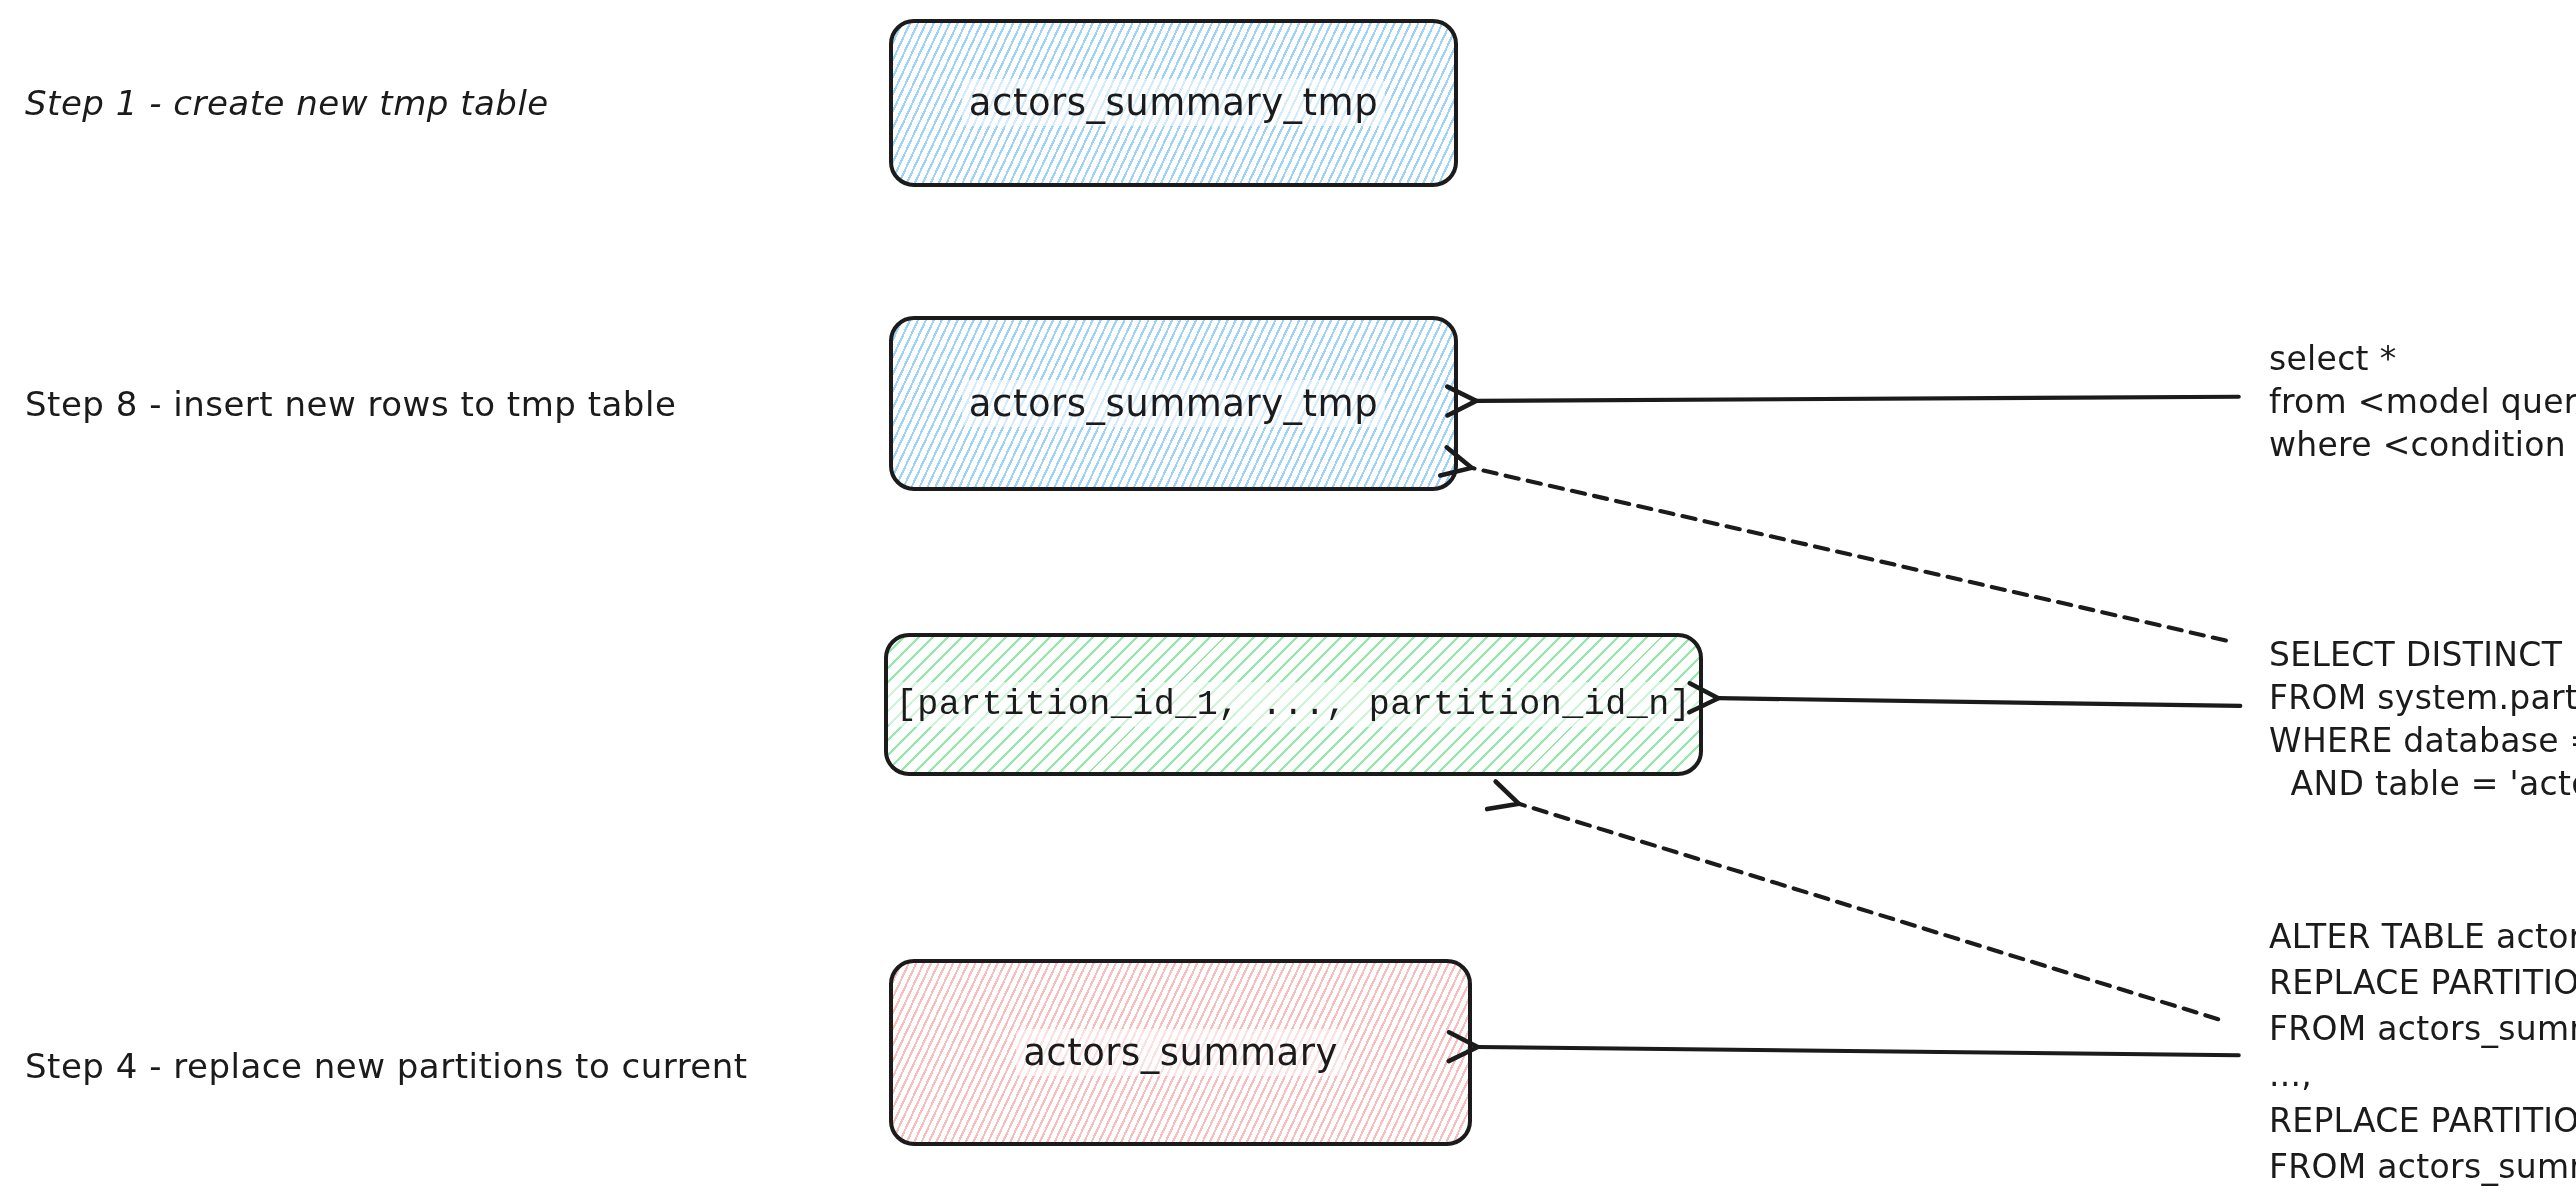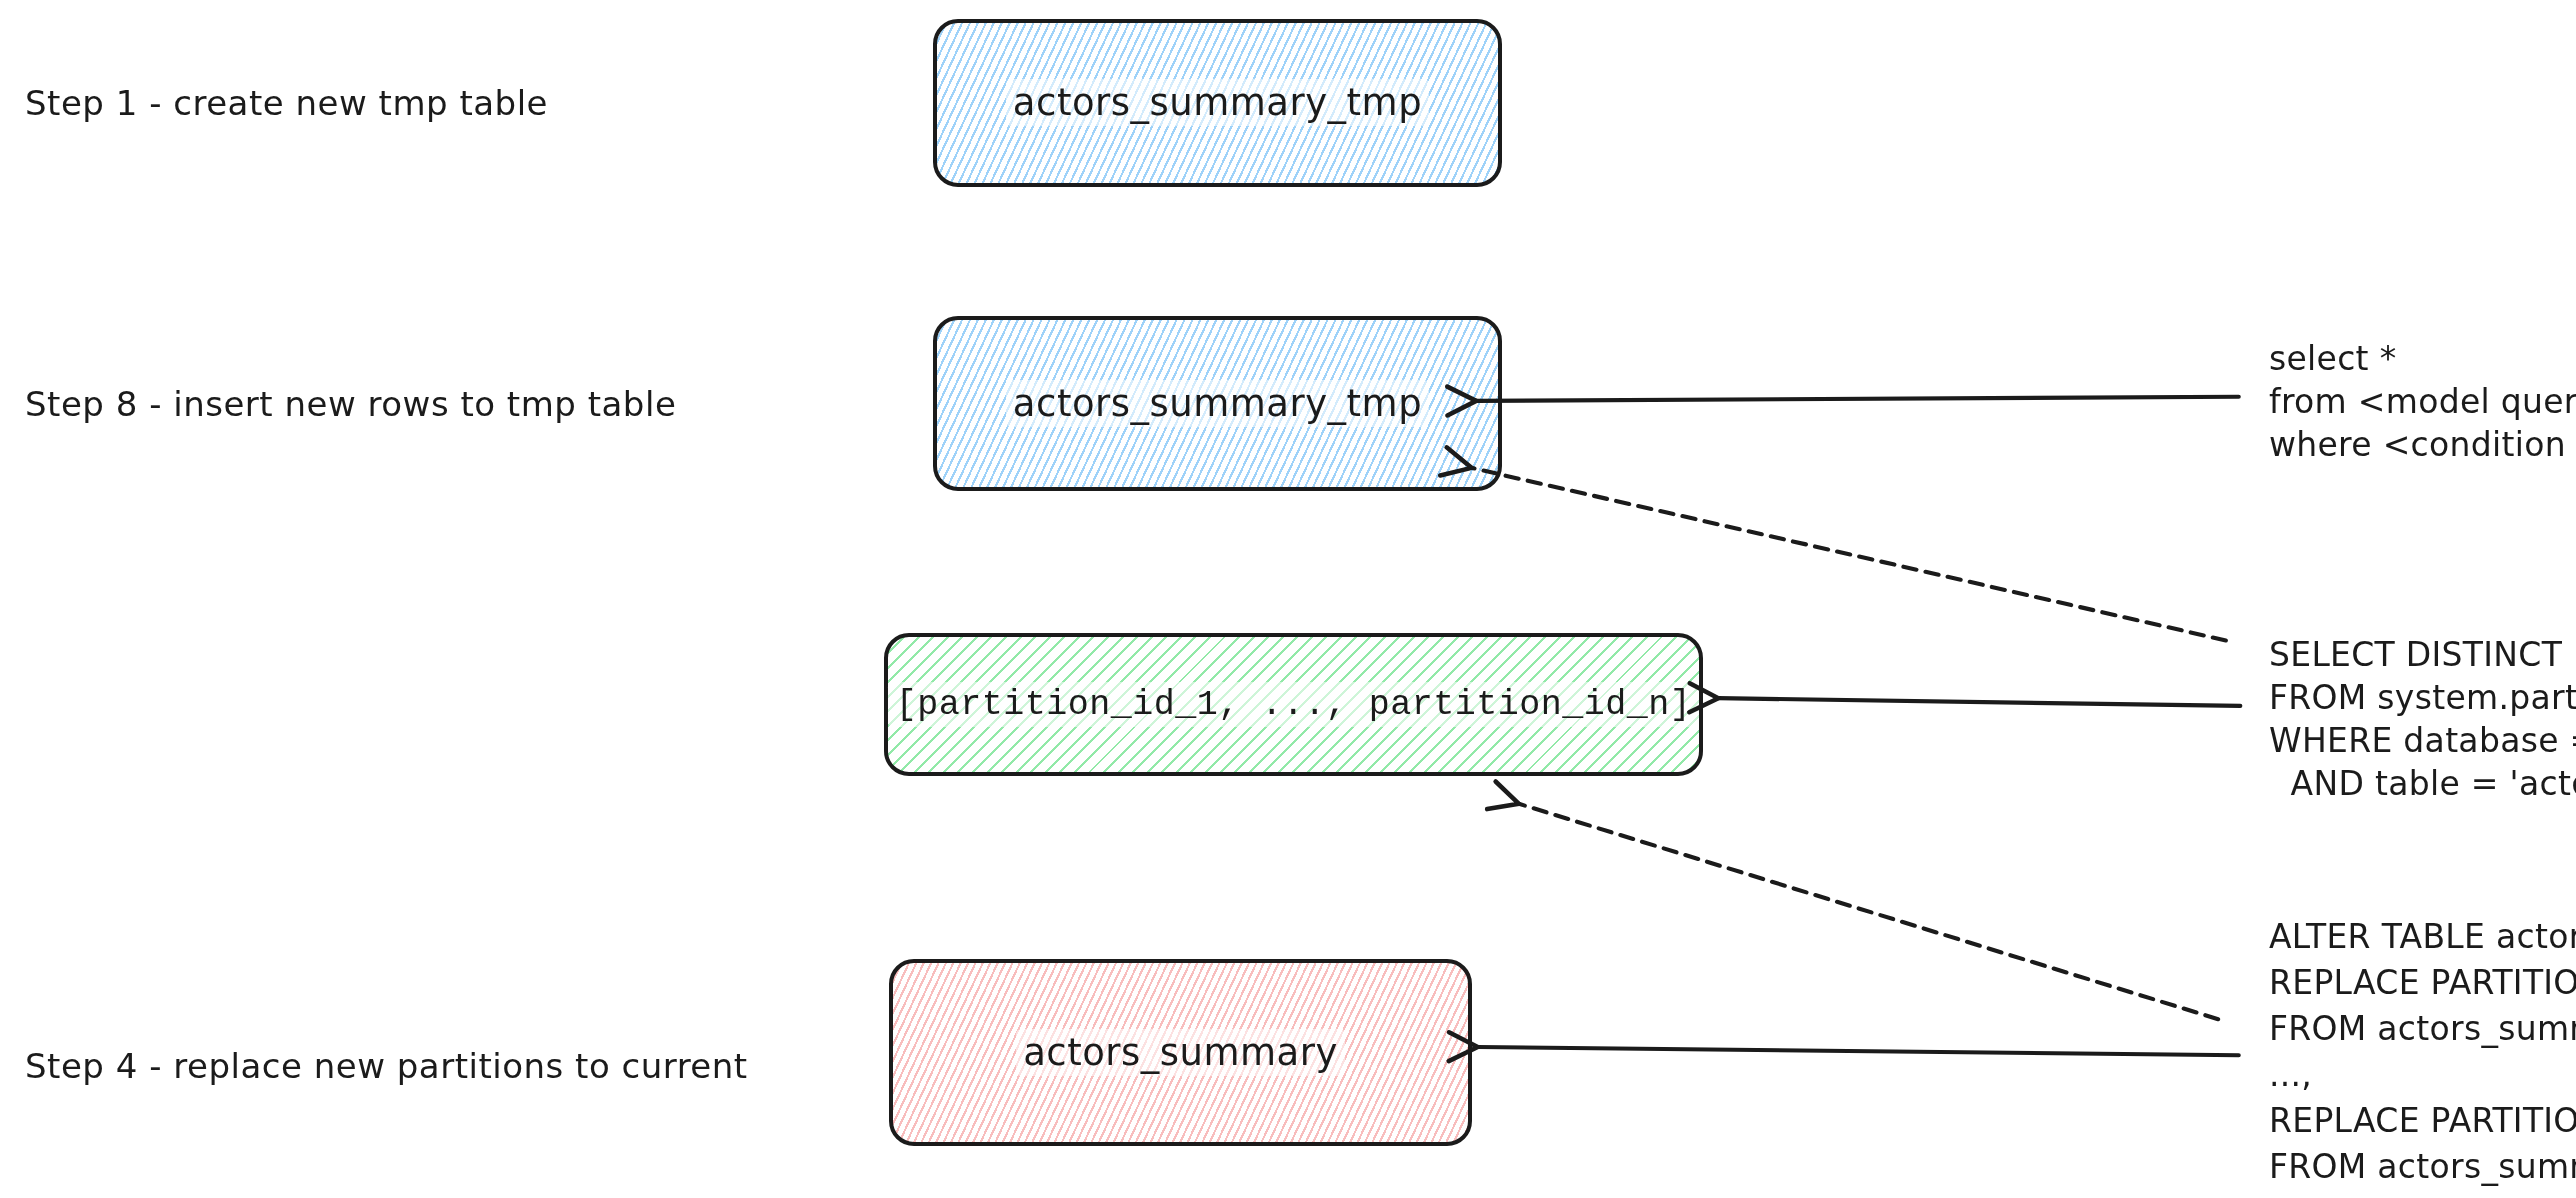--- a/index.html
+++ b/index.html
@@ -19,35 +19,35 @@
   }
   .node{
     position:absolute;border:4.1px solid var(--ink);border-radius:25px;
     display:flex;align-items:center;justify-content:center;
     background-color:#ffffff;
   }
   .node .node-label{
     font-size:37px;white-space:nowrap;color:var(--ink);letter-spacing:0.5px;
     background:rgba(255,255,255,0.55);padding:2.1px 7.2px;border-radius:5.2px;
   }
-  .fill-blue{background-image:repeating-linear-gradient(115deg,var(--blue-stripe) 0 2.1px,transparent 2.1px 7.2px);margin-left:44px;}
+  .fill-blue{background-image:repeating-linear-gradient(115deg,var(--blue-stripe) 0 2.1px,transparent 2.1px 7.2px);}
   .fill-green{background-image:repeating-linear-gradient(135deg,var(--green-stripe) 0 2.1px,transparent 2.1px 10.3px);}
   .fill-pink{background-image:repeating-linear-gradient(115deg,var(--pink-stripe) 0 2.1px,transparent 2.1px 6.7px);}
 
   .sql-block{position:absolute;font-size:33px;line-height:43px;color:var(--ink);letter-spacing:0.3px;}
   .sql-line{white-space:pre;}
 
   .arrows{position:absolute;left:0;top:0;width:3650px;height:1199px;}
 </style>
 </head>
 <body>
 
 <div class="canvas">
 
-  <div class="step-label" style="top:86px;">Step 1 - create new tmp table</div>
+  <div class="step-label" style="top:86px;font-style:italic;">Step 1 - create new tmp table</div>
   <div class="step-label" style="top:387px;">Step 8 - insert new rows to tmp table</div>
   <div class="step-label" style="top:1037px;margin-top:12px;">Step 4 - replace new partitions to current</div>
 
   <div class="node fill-blue" style="left:889px;top:18.5px;width:569px;height:168px;">
     <span class="node-label">actors_summary_tmp</span>
   </div>
 
   <div class="node fill-blue" style="left:889px;top:316px;width:569px;height:175px;">
     <span class="node-label">actors_summary_tmp</span>
   </div>

